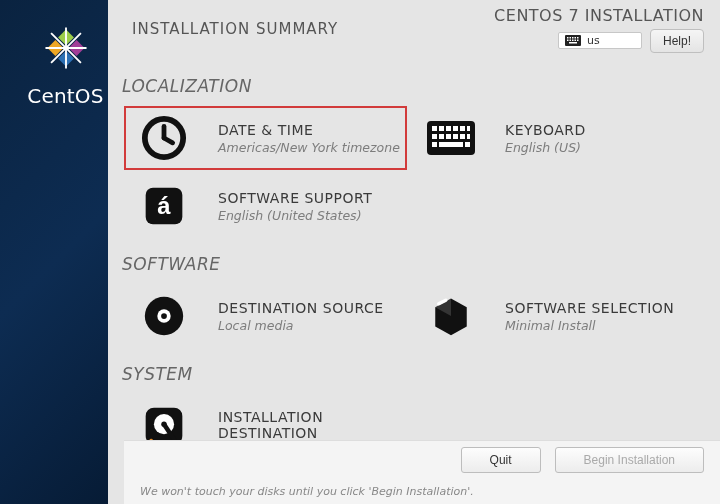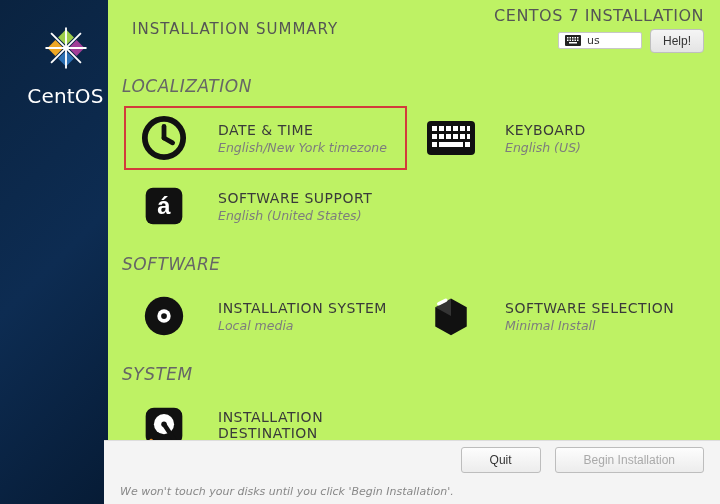--- a/index.html
+++ b/index.html
@@ -11,21 +11,21 @@
   }
   .sidebar {
     position: absolute; left: 0; top: 0; width: 131px; height: 504px;
     background: linear-gradient(135deg, #0a2340 0%, #0d2c52 50%, #061a33 100%);
     display: flex; flex-direction: column; align-items: center;
     padding-top: 18px;
   }
   .logo-wrap { width: 60px; height: 60px; display:flex; align-items:center; justify-content:center; }
   .brand { color: #fff; font-size: 20px; margin-top: 6px; letter-spacing: 0.2px; }
 
-  .main { position: absolute; left: 108px; top: 0; right: 0; bottom: 0; background: #bef264; }
+  .main { position: absolute; left: 108px; top: 0; right: 0; bottom: 0; background: #e5e5e5; }
   .topbar {
     height: 58px; display: flex; align-items: center;
     padding: 0 16px 0 24px; color: #444;
   }
   .topbar .title { font-size: 15px; letter-spacing: 1px; color: #555; }
   .topbar .spacer { flex: 1; }
   .topbar .subtitle { font-size: 16px; letter-spacing: 0.5px; color: #555; }
   .topbar .tool-row { display:flex; gap:8px; align-items:center; margin-top:4px;}
   .topbar-right { display:flex; flex-direction:column; align-items: flex-end; }
   .layout-chip {
@@ -50,21 +50,21 @@
     width: 50%; display:flex; align-items:center; gap:30px;
     padding: 10px 8px 10px 18px; cursor:pointer;
   }
   .spoke .icon { width:48px; height:48px; flex:0 0 48px; display:flex; align-items:center; justify-content:center; }
   .spoke .txt { display:flex; flex-direction:column; }
   .spoke .label { font-size: 14px; letter-spacing: 0.5px; color:#3a3a3a; }
   .spoke .status { font-size: 12.5px; color:#7d7d7d; font-style: italic; margin-top:2px; }
   .highlight { outline: 2px solid #d23b3b; outline-offset: -4px; }
 
   .footer {
-    position:absolute; left:104px; right:0; bottom:0; height:64px;
+    position:absolute; left:124px; right:0; bottom:0; height:64px;
     background:#f4f4f4; border-top:1px solid #ddd;
     display:flex; align-items:center; justify-content:flex-end;
     padding: 6px 16px; gap:14px; flex-wrap:wrap;
   }
   .footer .btn {
     height:26px; padding:0 28px; font-size:12px; border-radius:3px;
     border:1px solid #bdbdbd; background:linear-gradient(#fdfdfd,#ececec);
     color:#333; cursor:pointer;
   }
   .footer .btn.disabled { color:#aaa; cursor:default; }
@@ -138,21 +138,21 @@
       <div class="spoke highlight">
         <div class="icon">
           <svg viewBox="0 0 48 48" width="46" height="46">
             <circle cx="24" cy="24" r="20" fill="none" stroke="#111" stroke-width="6"></circle>
             <line x1="24" y1="24" x2="24" y2="12" stroke="#111" stroke-width="5" stroke-linecap="round"></line>
             <line x1="24" y1="24" x2="33" y2="29" stroke="#111" stroke-width="5" stroke-linecap="round"></line>
           </svg>
         </div>
         <div class="txt">
           <div class="label">DATE &amp; TIME</div>
-          <div class="status">English/New York timezone</div>
+          <div class="status">Americas/New York timezone</div>
         </div>
       </div>
 
       <div class="spoke">
         <div class="icon">
           <svg viewBox="0 0 48 34" width="48" height="34">
             <rect x="0" y="0" width="48" height="34" rx="4" fill="#111"></rect>
             <g fill="#fff">
               <rect x="5" y="5" width="5" height="5"></rect>
                 <rect x="12" y="5" width="5" height="5"></rect>
@@ -196,21 +196,21 @@
     <div class="grid">
       <div class="spoke">
         <div class="icon">
           <svg viewBox="0 0 48 48" width="46" height="46">
             <circle cx="24" cy="24" r="20" fill="#111"></circle>
             <circle cx="24" cy="24" r="7" fill="#fff"></circle>
             <circle cx="24" cy="24" r="3" fill="#111"></circle>
           </svg>
         </div>
         <div class="txt">
-          <div class="label">INSTALLATION SYSTEM</div>
+          <div class="label">DESTINATION SOURCE</div>
           <div class="status">Local media</div>
         </div>
       </div>
 
       <div class="spoke">
         <div class="icon">
           <svg viewBox="0 0 48 48" width="42" height="42">
             <path d="M24 4 L42 14 L42 36 L24 46 L6 36 L6 14 Z" fill="#111"></path>
             <path d="M24 4 L24 24 L6 14 Z" fill="#fff" opacity="0.15"></path>
             <path d="M10 10 L18 6" stroke="#fff" stroke-width="4" stroke-linecap="round"></path>

